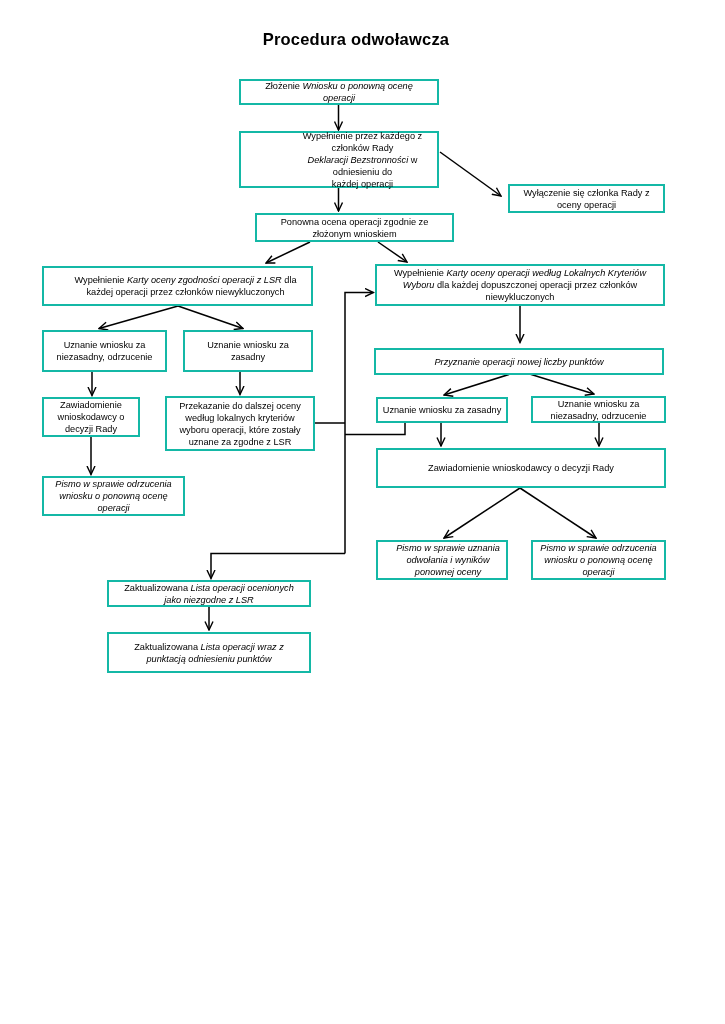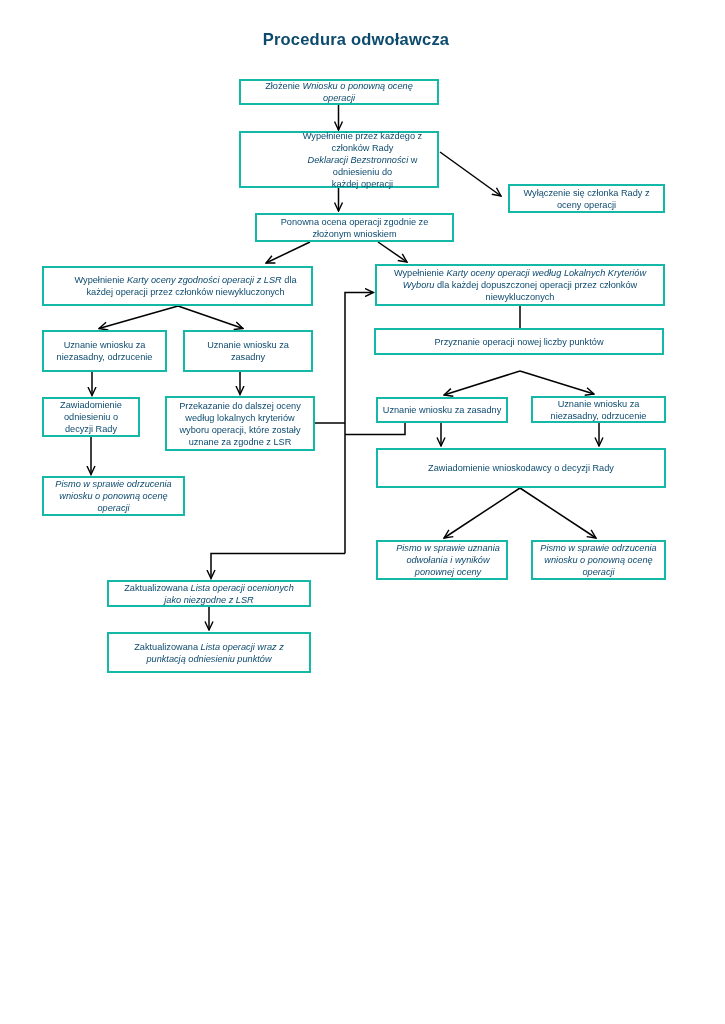--- a/index.html
+++ b/index.html
@@ -1,21 +1,21 @@
 <!DOCTYPE html>
 <html lang="pl"><head>
 <meta charset="utf-8">
 <style>
   html,body{margin:0;padding:0;background:#fff;}
   .page{
     position:relative;
     width:725px;height:908px;
     background:#fff;
     font-family:"Liberation Sans", sans-serif;
-    color:#0c4a6e;
+    color:#000000;
     overflow:hidden;
   }
   .title{
     position:absolute;
     top:30px;left:0;width:712px;
     text-align:center;
     font-size:16.5px;
     font-weight:bold;
     letter-spacing:.2px;
   }
@@ -40,21 +40,21 @@
   .it{font-style:italic;}
   
   #n-zlozenie      {left:239px;top:79px; width:200px;height:26px;}
   #n-deklaracja    {left:239px;top:131px;width:200px;height:57px;padding-left:47px;}
   #n-wylaczenie    {left:508px;top:184px;width:157px;height:29px;}
   #n-ponowna       {left:239px;top:213px;width:199px;height:29px;margin-left:16px;}
   #n-karta-zgodn   {left:42px; top:266px;width:271px;height:40px;padding-left:16px;}
   #n-karta-kryt    {left:375px;top:264px;width:290px;height:42px;}
   #n-uzn-niezas-l  {left:42px; top:330px;width:125px;height:42px;}
   #n-uzn-zas-l     {left:183px;top:330px;width:130px;height:42px;}
-  #n-przyznanie    {left:374px;top:328px;width:290px;height:27px;}
+  #n-przyznanie    {left:374px;top:348px;width:290px;height:27px;font-style:italic;}
   #n-zawiad-l      {left:42px; top:397px;width:98px; height:40px;}
   #n-przekazanie   {left:165px;top:396px;width:150px;height:55px;}
   #n-pismo-odrz-l  {left:42px; top:476px;width:143px;height:40px;}
   #n-uzn-zas-p     {left:376px;top:397px;width:132px;height:26px;}
   #n-uzn-niezas-p  {left:531px;top:396px;width:135px;height:27px;}
   #n-zawiad-p      {left:376px;top:448px;width:290px;height:40px;}
   #n-pismo-uzn     {left:376px;top:540px;width:132px;height:40px;padding-left:12px;}
   #n-pismo-odrz-p  {left:531px;top:540px;width:135px;height:40px;}
   #n-lista-niezg   {left:107px;top:580px;width:204px;height:27px;}
   #n-lista-punkt   {left:107px;top:632px;width:204px;height:41px;}
@@ -139,21 +139,21 @@
     <div class="txt"><span>Uznanie wniosku za
 zasadny</span></div>
   </div>
 
   <div class="node" id="n-przyznanie">
     <div class="txt"><span>Przyznanie operacji nowej liczby punktów</span></div>
   </div>
 
   <div class="node" id="n-zawiad-l">
     <div class="txt"><span>Zawiadomienie
-odniesieniu o
+wnioskodawcy o
 decyzji Rady</span></div>
   </div>
 
   <div class="node" id="n-przekazanie">
     <div class="txt"><span>Przekazanie do dalszej oceny
 według lokalnych kryteriów
 wyboru operacji, które zostały
 uznane za zgodne z LSR</span></div>
   </div>
 

